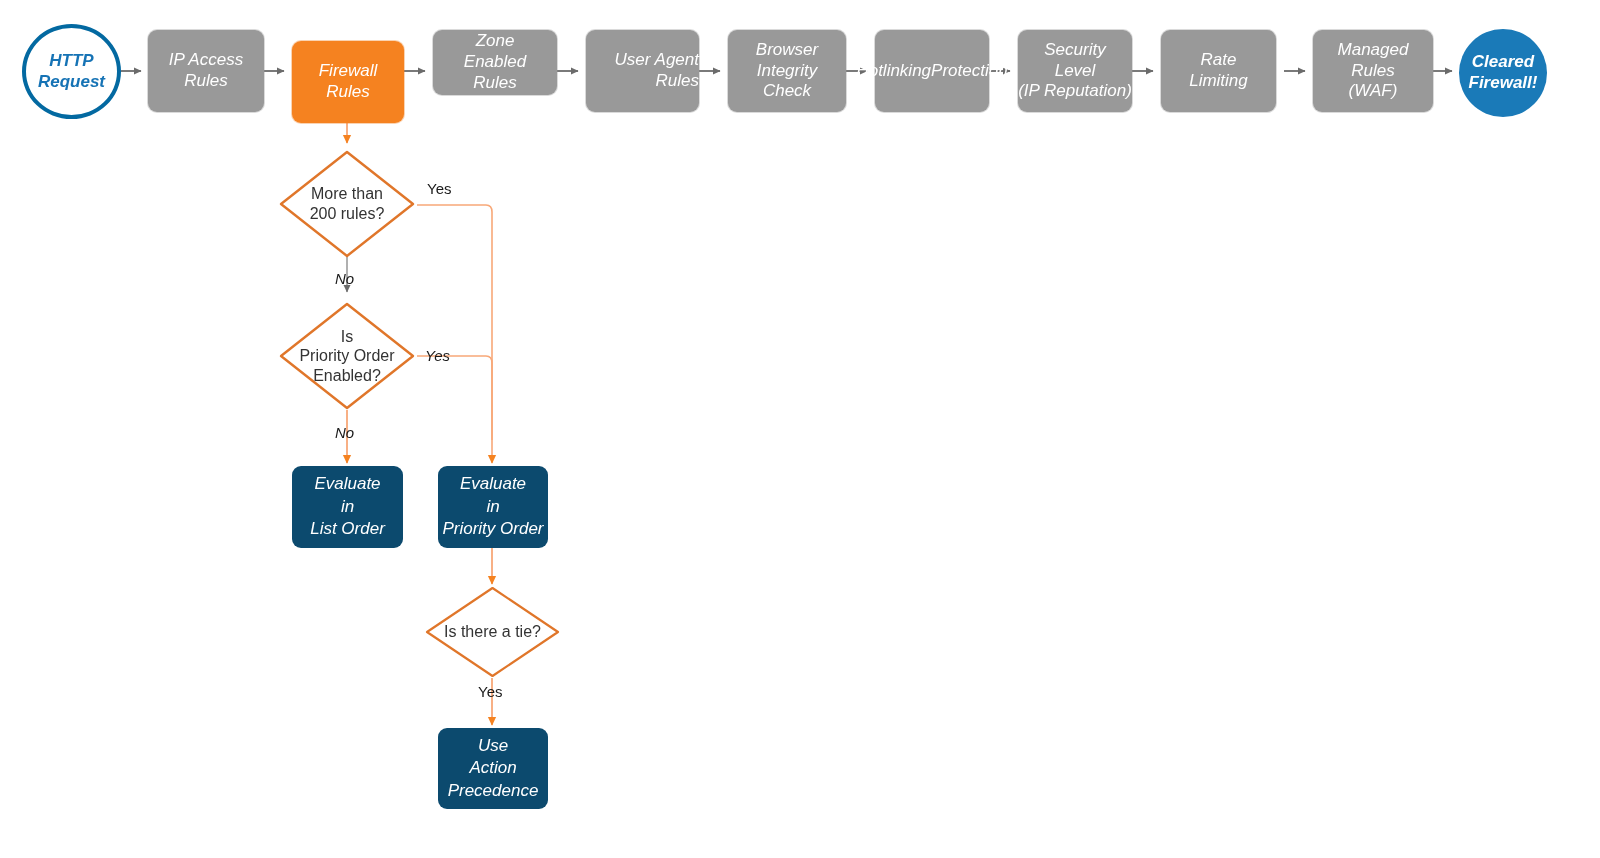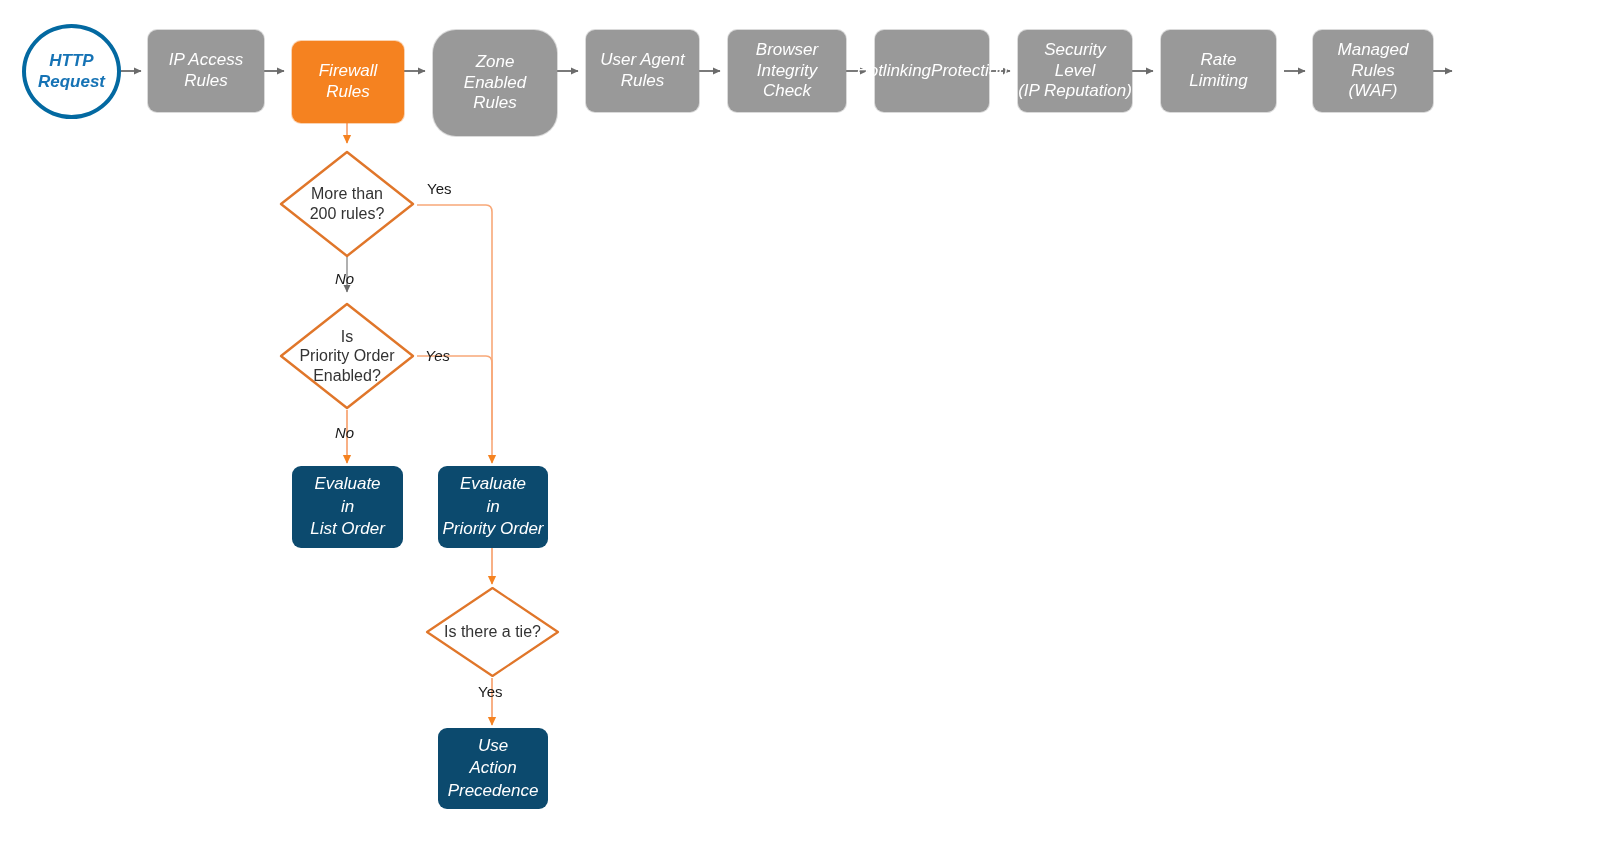--- a/index.html
+++ b/index.html
@@ -178,27 +178,27 @@
   <div class="node proc" style="left:148px; top:30px; width:116px; height:82px; flex-direction:column;">
     <span>IP Access</span>
     <span>Rules</span>
   </div>
 
   <div class="node proc accent" style="left:292px; top:30px; width:112px; height:82px; flex-direction:column;margin-top:11px;">
     <span>Firewall</span>
     <span>Rules</span>
   </div>
 
-  <div class="node proc" style="left:433px; top:30px; width:124px; height:106px; flex-direction:column;border-radius:23px;">
+  <div class="node proc" style="left:433px; top:30px; width:124px; height:65px; flex-direction:column;">
     <span>Zone</span>
     <span>Enabled</span>
     <span>Rules</span>
   </div>
 
-  <div class="node proc" style="left:586px; top:30px; width:113px; height:82px; flex-direction:column;">
+  <div class="node proc" style="left:586px; top:30px; width:113px; height:82px; flex-direction:column;align-items:flex-end;">
     <span>User Agent</span>
     <span>Rules</span>
   </div>
 
   <div class="node proc" style="left:728px; top:30px; width:118px; height:82px; flex-direction:column;">
     <span>Browser</span>
     <span>Integrity</span>
     <span>Check</span>
   </div>
 
@@ -217,20 +217,24 @@
     <span>Rate</span>
     <span>Limiting</span>
   </div>
 
   <div class="node proc" style="left:1313px; top:30px; width:120px; height:82px; flex-direction:column;">
     <span>Managed</span>
     <span>Rules</span>
     <span>(WAF)</span>
   </div>
 
+  <div class="node term end" style="left:1459px; top:29px; width:88px; height:88px; flex-direction:column;">
+    <span>Cleared</span>
+    <span>Firewall!</span>
+  </div>
 
   <div class="node decision" style="left:277px; top:148px; width:140px; height:112px;">
     <svg class="dia-shape" viewBox="0 0 140 112" preserveAspectRatio="none">
       <path d="M70,4 L136,56 L70,108 L4,56 Z" fill="#ffffff" stroke="#e0762a" stroke-width="2.4" stroke-linejoin="round"></path>
     </svg>
     <div class="dia-label">
       <div>More than</div>
       <div>200 rules?</div>
     </div>
   </div>

